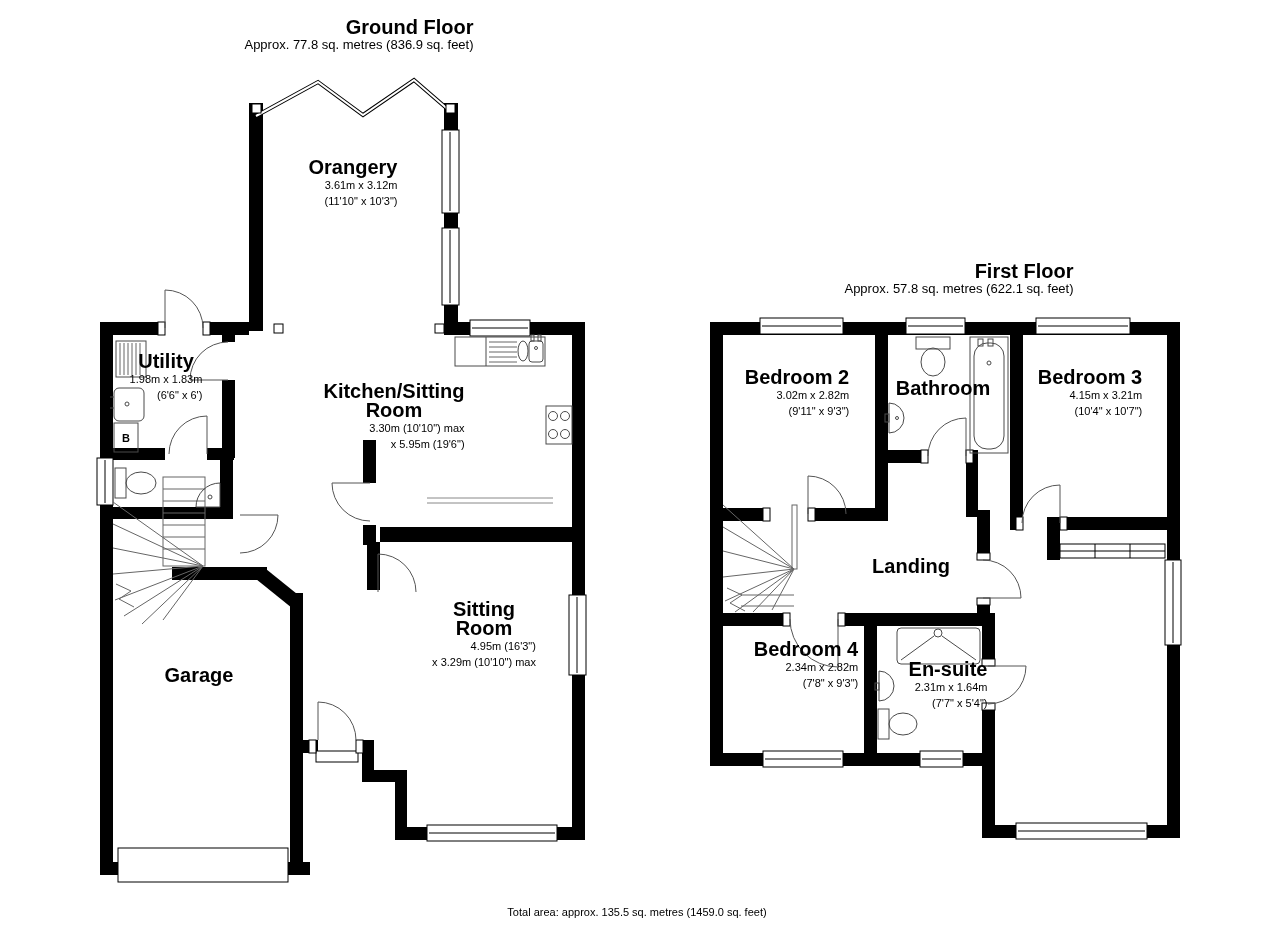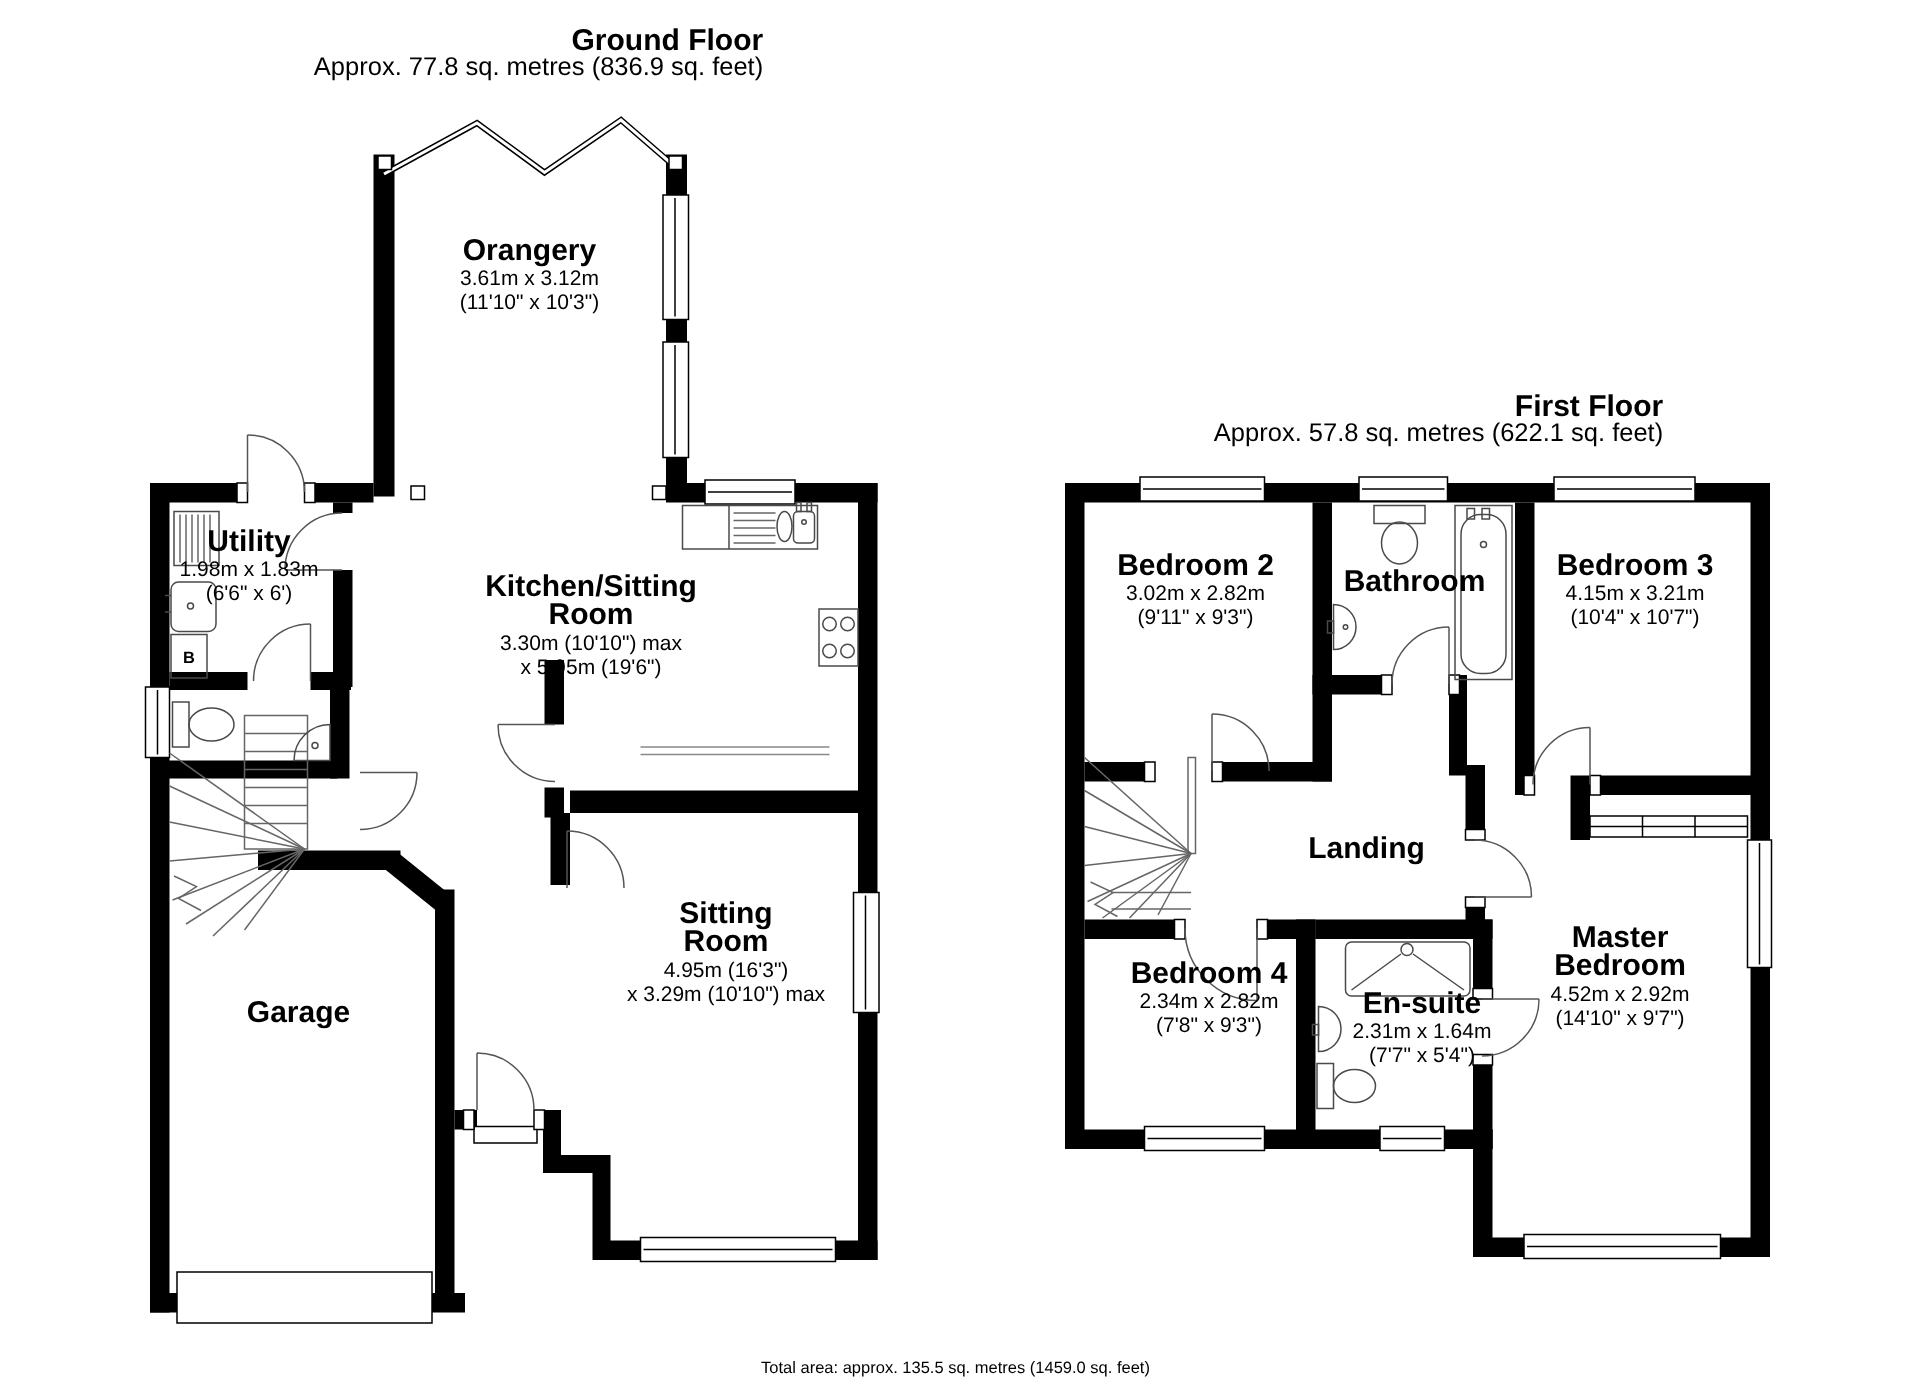--- a/index.html
+++ b/index.html
@@ -9,24 +9,24 @@
   .wall{fill:#000;stroke:none;}
   .jamb{fill:#fff;stroke:#000;stroke-width:1;}
   .win{fill:#fff;stroke:#000;stroke-width:1;}
   .winline{stroke:#000;stroke-width:1;}
   .door{stroke:#555;stroke-width:1;fill:none;}
   .fixn{stroke:#4a4a4a;stroke-width:1;fill:none;}
   .stair{stroke:#666;stroke-width:1;fill:none;}
   .thin{stroke:#888;stroke-width:1;fill:none;}
   .lbl{position:absolute;transform:translateX(-50%);text-align:center;white-space:nowrap;}
   .room-name{font-weight:bold;font-size:20px;line-height:19px;white-space:pre-line;}
-  .room-dims{font-size:14px;line-height:16px;white-space:nowrap;}
+  .room-dims{font-size:11px;line-height:16px;white-space:nowrap;text-align:right;}
   .floor-title{position:absolute;transform:translateX(-50%);text-align:right;}
   .ft{font-weight:bold;font-size:20px;line-height:22px;}
-  .fs{font-size:17px;line-height:13px;margin-left:32px;}
+  .fs{font-size:13px;line-height:13px;margin-left:32px;}
   .footer{position:absolute;transform:translateX(-50%);font-size:11px;line-height:19px;}
   .bsvg{font-family:"Liberation Sans",sans-serif;font-size:11px;font-weight:bold;}
 </style>
 </head>
 <body>
 
 <div class="canvas">
 
 <svg class="plan" width="1280" height="931" viewBox="0 0 1280 931">
 
@@ -438,22 +438,16 @@
   <div class="room-dims">2.34m x 2.82m</div>
   <div class="room-dims">(7'8" x 9'3")</div>
 </div>
 
 <div class="lbl" style="left:948px;top:660px">
   <div class="room-name">En-suite</div>
   <div class="room-dims">2.31m x 1.64m</div>
   <div class="room-dims">(7'7" x 5'4")</div>
 </div>
 
-<div class="lbl" style="left:1080px;top:616px">
-  <div class="room-name">Master
-Bedroom</div>
-  <div class="room-dims">4.52m x 2.92m</div>
-  <div class="room-dims">(14'10" x 9'7")</div>
-</div>
 
 <div class="footer" style="left:637px;top:903px">Total area: approx. 135.5 sq. metres (1459.0 sq. feet)</div>
 
 </div>
 
 </body></html>

